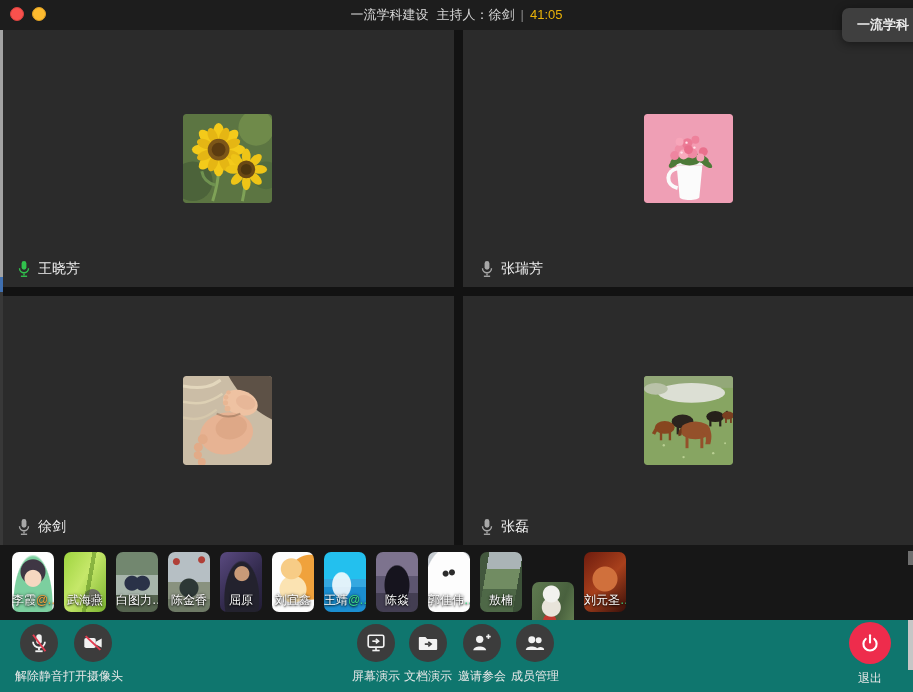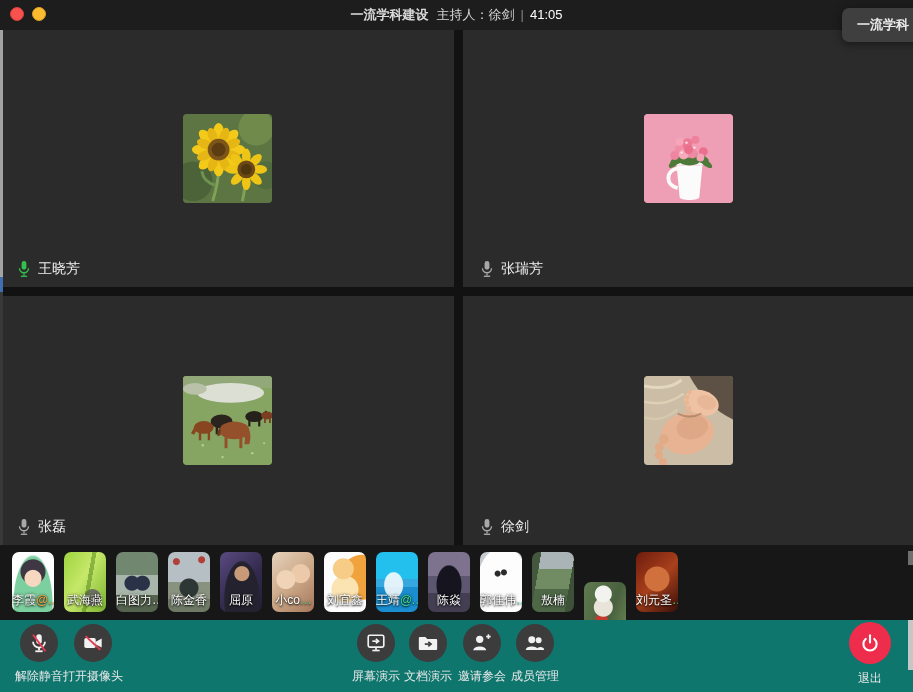--- a/index.html
+++ b/index.html
@@ -7,24 +7,24 @@
        font-family:"Liberation Sans","DejaVu Sans",sans-serif;-webkit-font-smoothing:antialiased;}
 
   
   .titlebar{position:absolute;top:0;left:0;width:913px;height:30px;background:#1d1d1d;z-index:6;}
   .traffic{position:absolute;left:10px;top:7px;display:flex;gap:8px;}
   .tl{width:14px;height:14px;border-radius:50%;display:inline-block;}
   .tl.red{background:#f9514d;border:1px solid #d9423e;box-sizing:border-box;}
   .tl.yellow{background:#fdbb2f;border:1px solid #dfa023;box-sizing:border-box;}
   .title{position:absolute;left:0;right:0;top:0;height:30px;line-height:30px;text-align:center;
          font-size:13px;color:#d9d9d9;}
-  .title .t-main{font-weight:700;margin-right:8px;}
+  .title .t-main{font-weight:400;margin-right:8px;}
   .title .t-host{font-weight:500;}
   .title .t-sep{opacity:.55;margin:0 6px;font-weight:400;}
-  .title .t-time{font-weight:400;color:#ffffff;}
+  .title .t-time{font-weight:400;color:#eab308;}
 
   
   .corner-tip{position:absolute;top:8px;right:-14px;height:34px;line-height:34px;z-index:7;
               padding:0 18px 0 15px;background:#3f3f3f;border-radius:7px;color:#eaeaea;
               font-size:13px;font-weight:600;box-shadow:0 2px 10px rgba(0,0,0,.45);}
 
   
   .grid{position:absolute;top:30px;left:0;width:913px;height:515px;display:grid;
         grid-template-columns:454px 1fr;grid-template-rows:257px 1fr;gap:9px;background:#121212;}
   .tile{background:#2b2b2b;position:relative;display:flex;align-items:center;justify-content:center;}
@@ -279,74 +279,20 @@
               <line x1="10" y1="19.5" x2="10" y2="22.5" stroke="currentColor" stroke-width="2"></line>
               <line x1="5.5" y1="23.5" x2="14.5" y2="23.5" stroke="currentColor" stroke-width="2"></line>
             </svg>
         </span>
         <span class="tile-name">张瑞芳</span>
       </div>
     </div>
 
     <div class="tile">
       <svg class="tile-img" viewBox="0 0 90 90">
-        <rect width="90" height="90" rx="3" fill="#87a562"></rect>
-        <rect width="90" height="12" fill="#93a878"></rect>
-        <ellipse cx="48" cy="17" rx="34" ry="10" fill="#dcdfd4"></ellipse>
-        <ellipse cx="12" cy="13" rx="12" ry="6" fill="#b9c2a8"></ellipse>
-        <circle cx="20" cy="70" r="1.2" fill="#b9cf92"></circle>
-          <circle cx="70" cy="78" r="1.2" fill="#b9cf92"></circle>
-        <circle cx="40" cy="82" r="1.2" fill="#b9cf92"></circle>
-          <circle cx="82" cy="68" r="1" fill="#b9cf92"></circle>
-        <g fill="#26201a">
-          <ellipse cx="72" cy="41" rx="9" ry="5.5"></ellipse>
-          <rect x="66" y="43" width="2.2" height="8"></rect>
-            <rect x="76" y="43" width="2.2" height="8"></rect>
-          <path d="M79 39 l5 -4 2.4 3 -4.4 4 z"></path>
-        </g>
-        <g fill="#7a3f20">
-          <ellipse cx="85" cy="40" rx="6" ry="4"></ellipse>
-          <rect x="82" y="41" width="1.8" height="6.5"></rect>
-            <rect x="87" y="41" width="1.8" height="6.5"></rect>
-        </g>
-        <g fill="#2b241e">
-          <ellipse cx="39" cy="46" rx="11" ry="7"></ellipse>
-          <path d="M30 44 l-5 9 3 1.4 4 -7z"></path>
-          <rect x="33" y="50" width="2.4" height="9"></rect>
-            <rect x="44" y="50" width="2.4" height="9"></rect>
-        </g>
-        <g fill="#87461f">
-          <ellipse cx="21" cy="52" rx="10" ry="6.5"></ellipse>
-          <path d="M13 49 l-5 9 3.2 1.4 4 -7z"></path>
-          <rect x="16" y="56" width="2.4" height="9"></rect>
-            <rect x="25" y="56" width="2.4" height="9"></rect>
-        </g>
-        <g fill="#94502a">
-          <ellipse cx="52" cy="55" rx="15" ry="9"></ellipse>
-          <path d="M63 50 C69 54 69 62 67 69 L62 69 C64 61 61 57 57 55 Z"></path>
-          <rect x="42" y="61" width="3" height="12"></rect>
-            <rect x="57" y="62" width="3" height="11"></rect>
-          <path d="M38 52 C35 54 34 58 35 61 L38 60 Z" fill="#6e3a1c"></path>
-        </g>
-      </svg>
-      <div class="tile-label">
-        <span class="micwrap" style="color: rgb(168, 168, 168);">
-          <svg viewBox="0 0 20 26">
-              <rect x="6.5" y="1.5" width="7" height="12.5" rx="3.5" fill="currentColor"></rect>
-              <path d="M3.5 12 a6.5 6.5 0 0 0 13 0" fill="none" stroke="currentColor" stroke-width="2"></path>
-              <line x1="10" y1="19.5" x2="10" y2="22.5" stroke="currentColor" stroke-width="2"></line>
-              <line x1="5.5" y1="23.5" x2="14.5" y2="23.5" stroke="currentColor" stroke-width="2"></line>
-            </svg>
-        </span>
-        <span class="tile-name">张磊</span>
-      </div>
-    </div>
-
-    <div class="tile">
-      <svg class="tile-img" viewBox="0 0 90 90">
         <rect width="90" height="90" rx="3" fill="#cbbda6"></rect>
         <path d="M46 0 H90 V44 C72 36 56 18 46 0 Z" fill="#5d5146"></path>
         <path d="M0 10 C20 14 30 10 38 4" stroke="#e3d7bd" stroke-width="3" fill="none"></path>
         <path d="M0 26 C18 30 28 26 40 18" stroke="#ddd0b4" stroke-width="2.5" fill="none"></path>
         <path d="M0 42 C14 46 24 42 34 34" stroke="#d6c8ac" stroke-width="2.5" fill="none"></path>
         <g transform="rotate(18 58 27)">
           <ellipse cx="58" cy="27" rx="18" ry="12.5" fill="#eec2a2"></ellipse>
           <ellipse cx="63" cy="25" rx="10" ry="7" fill="#e4b294" opacity=".7"></ellipse>
         </g>
         <circle cx="45" cy="33" r="3" fill="#e8b693"></circle>
@@ -368,40 +314,91 @@
           <svg viewBox="0 0 20 26">
               <rect x="6.5" y="1.5" width="7" height="12.5" rx="3.5" fill="currentColor"></rect>
               <path d="M3.5 12 a6.5 6.5 0 0 0 13 0" fill="none" stroke="currentColor" stroke-width="2"></path>
               <line x1="10" y1="19.5" x2="10" y2="22.5" stroke="currentColor" stroke-width="2"></line>
               <line x1="5.5" y1="23.5" x2="14.5" y2="23.5" stroke="currentColor" stroke-width="2"></line>
             </svg>
         </span>
         <span class="tile-name">徐剑</span>
       </div>
     </div>
+
+    <div class="tile">
+      <svg class="tile-img" viewBox="0 0 90 90">
+        <rect width="90" height="90" rx="3" fill="#87a562"></rect>
+        <rect width="90" height="12" fill="#93a878"></rect>
+        <ellipse cx="48" cy="17" rx="34" ry="10" fill="#dcdfd4"></ellipse>
+        <ellipse cx="12" cy="13" rx="12" ry="6" fill="#b9c2a8"></ellipse>
+        <circle cx="20" cy="70" r="1.2" fill="#b9cf92"></circle>
+          <circle cx="70" cy="78" r="1.2" fill="#b9cf92"></circle>
+        <circle cx="40" cy="82" r="1.2" fill="#b9cf92"></circle>
+          <circle cx="82" cy="68" r="1" fill="#b9cf92"></circle>
+        <g fill="#26201a">
+          <ellipse cx="72" cy="41" rx="9" ry="5.5"></ellipse>
+          <rect x="66" y="43" width="2.2" height="8"></rect>
+            <rect x="76" y="43" width="2.2" height="8"></rect>
+          <path d="M79 39 l5 -4 2.4 3 -4.4 4 z"></path>
+        </g>
+        <g fill="#7a3f20">
+          <ellipse cx="85" cy="40" rx="6" ry="4"></ellipse>
+          <rect x="82" y="41" width="1.8" height="6.5"></rect>
+            <rect x="87" y="41" width="1.8" height="6.5"></rect>
+        </g>
+        <g fill="#2b241e">
+          <ellipse cx="39" cy="46" rx="11" ry="7"></ellipse>
+          <path d="M30 44 l-5 9 3 1.4 4 -7z"></path>
+          <rect x="33" y="50" width="2.4" height="9"></rect>
+            <rect x="44" y="50" width="2.4" height="9"></rect>
+        </g>
+        <g fill="#87461f">
+          <ellipse cx="21" cy="52" rx="10" ry="6.5"></ellipse>
+          <path d="M13 49 l-5 9 3.2 1.4 4 -7z"></path>
+          <rect x="16" y="56" width="2.4" height="9"></rect>
+            <rect x="25" y="56" width="2.4" height="9"></rect>
+        </g>
+        <g fill="#94502a">
+          <ellipse cx="52" cy="55" rx="15" ry="9"></ellipse>
+          <path d="M63 50 C69 54 69 62 67 69 L62 69 C64 61 61 57 57 55 Z"></path>
+          <rect x="42" y="61" width="3" height="12"></rect>
+            <rect x="57" y="62" width="3" height="11"></rect>
+          <path d="M38 52 C35 54 34 58 35 61 L38 60 Z" fill="#6e3a1c"></path>
+        </g>
+      </svg>
+      <div class="tile-label">
+        <span class="micwrap" style="color: rgb(168, 168, 168);">
+          <svg viewBox="0 0 20 26">
+              <rect x="6.5" y="1.5" width="7" height="12.5" rx="3.5" fill="currentColor"></rect>
+              <path d="M3.5 12 a6.5 6.5 0 0 0 13 0" fill="none" stroke="currentColor" stroke-width="2"></path>
+              <line x1="10" y1="19.5" x2="10" y2="22.5" stroke="currentColor" stroke-width="2"></line>
+              <line x1="5.5" y1="23.5" x2="14.5" y2="23.5" stroke="currentColor" stroke-width="2"></line>
+            </svg>
+        </span>
+        <span class="tile-name">张磊</span>
+      </div>
+    </div>
   </div>
 
   <div class="strip">
     <div class="thumb t1">
         <div class="thumb-name"><span>李霞</span><span class="suffix" style="color: rgb(240, 160, 60);">@…</span></div>
       </div>
     <div class="thumb t3">
         <div class="thumb-name"><span>武海燕</span><span class="suffix" style="color: rgb(255, 255, 255);"></span></div>
       </div>
     <div class="thumb t2">
         <div class="thumb-name"><span>白图力</span><span class="suffix" style="color: rgb(255, 255, 255);">…</span></div>
       </div>
     <div class="thumb t4">
         <div class="thumb-name"><span>陈金香</span><span class="suffix" style="color: rgb(255, 255, 255);"></span></div>
       </div>
     <div class="thumb t5">
         <div class="thumb-name"><span>屈原</span><span class="suffix" style="color: rgb(255, 255, 255);"></span></div>
-      </div>
-    <div class="thumb t6">
-        <div class="thumb-name"><span>小co</span><span class="suffix" style="color: rgb(61, 220, 132);">…</span></div>
       </div>
     <div class="thumb t7">
         <div class="thumb-name"><span>刘宜鑫</span><span class="suffix" style="color: rgb(255, 255, 255);"></span></div>
       </div>
     <div class="thumb t8">
         <div class="thumb-name"><span>王靖</span><span class="suffix" style="color: rgb(61, 220, 132);">@…</span></div>
       </div>
     <div class="thumb t9">
         <div class="thumb-name"><span>陈焱</span><span class="suffix" style="color: rgb(255, 255, 255);"></span></div>
       </div>

